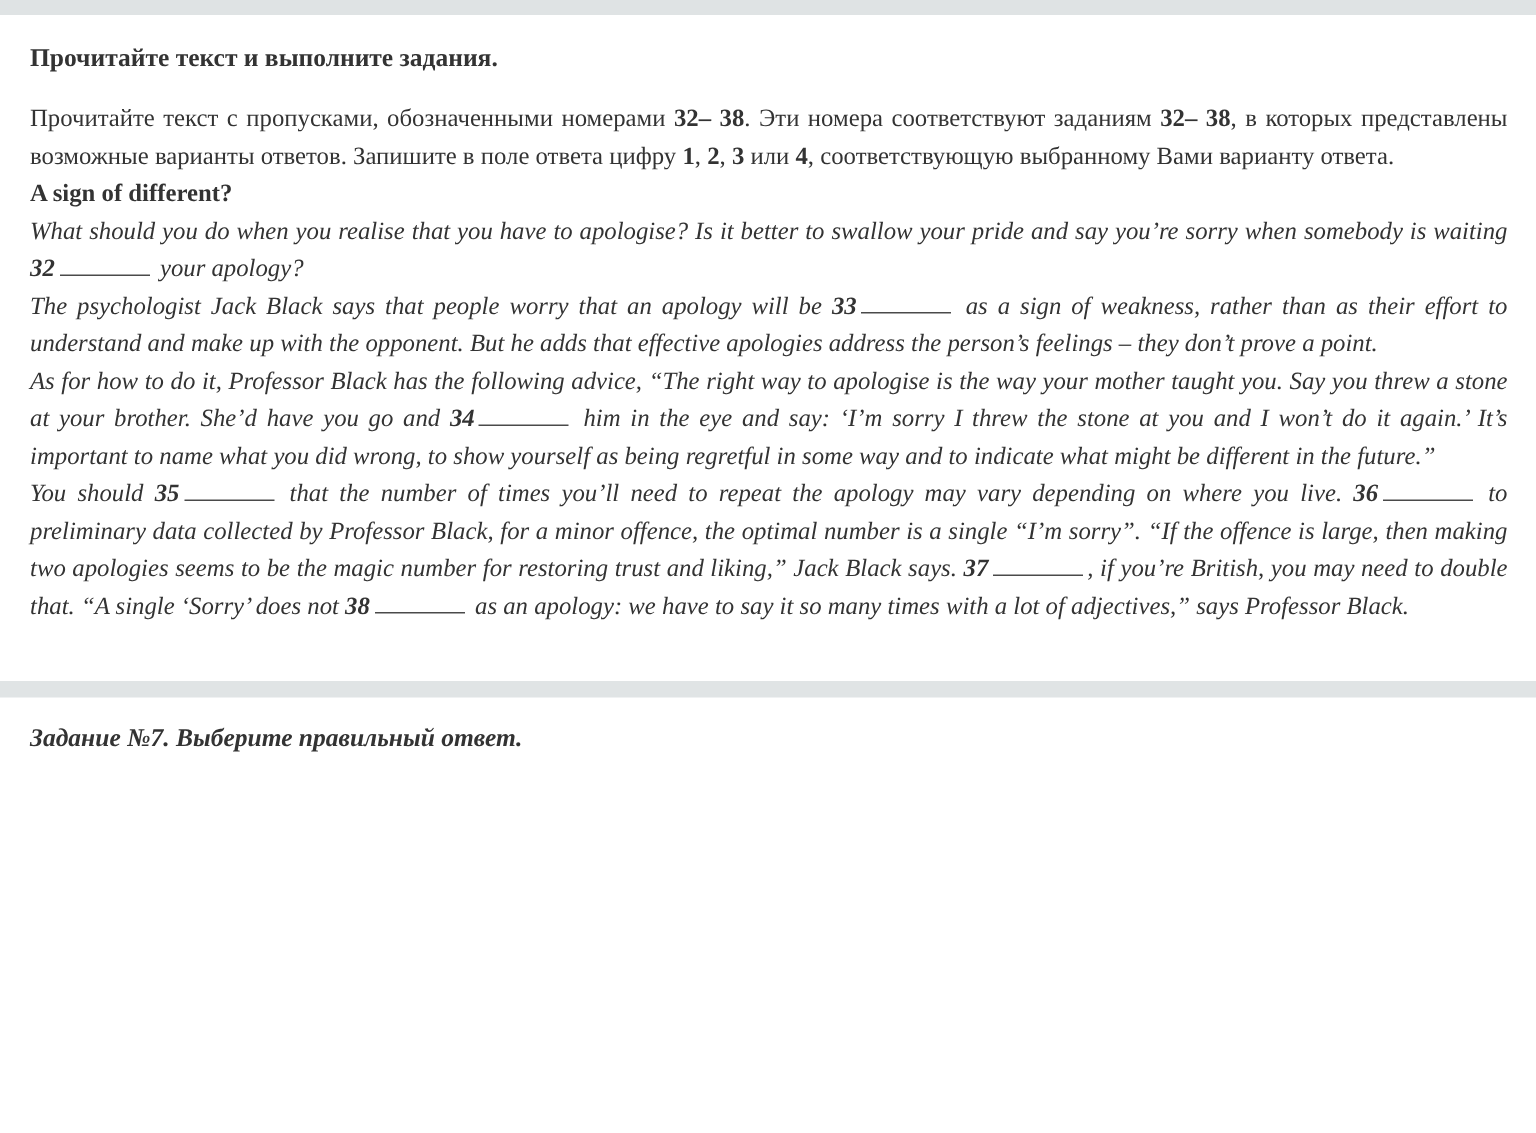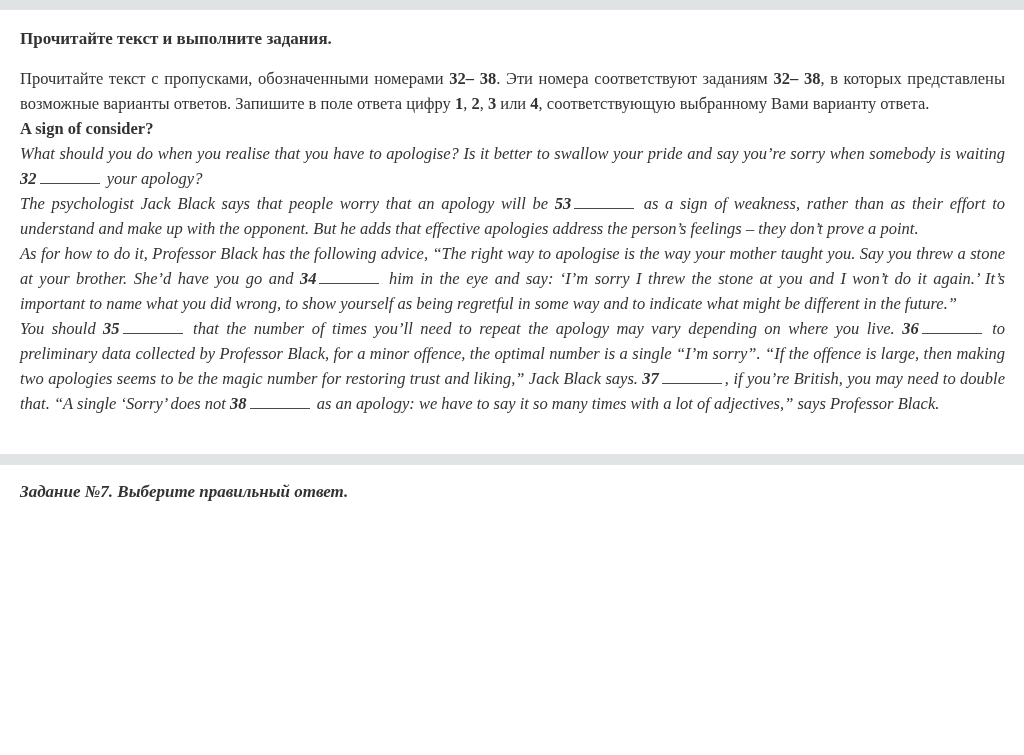--- a/index.html
+++ b/index.html
@@ -110,24 +110,24 @@
 </style>
 </head>
 <body>
 
 <div class="page">
   <div class="top-bar"></div>
 
   <main class="content">
     <h1 class="section-title">Прочитайте текст и выполните задания.</h1>
     <p class="instructions"><span>Прочитайте текст с пропусками, обозначенными номерами </span><b>32– 38</b><span>. Эти номера соответствуют заданиям </span><b>32– 38</b><span>, в которых представлены возможные варианты ответов. Запишите в поле ответа цифру </span><b>1</b><span>, </span><b>2</b><span>, </span><b>3</b><span> или </span><b>4</b><span>, соответствующую выбранному Вами варианту ответа.</span></p>
-    <h2 class="text-title">A sign of consider?</h2>
+    <h2 class="text-title">A sign of different?</h2>
     <div>
         <p class="body-par"><span>What should you do when you realise that you have to apologise? Is it better to swallow your pride and say you’re sorry when somebody is waiting </span><b>32</b><span class="blank"></span><span> your apology?</span></p>
-        <p class="body-par"><span>The psychologist Jack Black says that people worry that an apology will be </span><b>53</b><span class="blank"></span><span> as a sign of weakness, rather than as their effort to understand and make up with the opponent. But he adds that effective apologies address the person’s feelings –  they don’t prove a point.</span></p>
+        <p class="body-par"><span>The psychologist Jack Black says that people worry that an apology will be </span><b>33</b><span class="blank"></span><span> as a sign of weakness, rather than as their effort to understand and make up with the opponent. But he adds that effective apologies address the person’s feelings –  they don’t prove a point.</span></p>
         <p class="body-par"><span>As for how to do it, Professor Black has the following advice, “The right way to apologise is the way your mother taught you. Say you threw a stone at your brother. She’d have you go and </span><b>34</b><span class="blank"></span><span> him in the eye and say: ‘I’m sorry I threw the stone at you and I won’t do it again.’ It’s important to name what you did wrong, to show yourself as being regretful in some way and to indicate what might be different in the future.”</span></p>
         <p class="body-par"><span>You should </span><b>35</b><span class="blank"></span><span> that the number of times you’ll need to repeat the apology may vary depending on where you live.  </span><b>36</b><span class="blank"></span><span> to preliminary data collected by Professor Black, for a minor offence, the optimal number is a single “I’m sorry”. “If the offence is large, then making two apologies seems to be the magic number for restoring trust and liking,” Jack Black says. </span><b>37</b><span class="blank"></span><span>, if you’re British, you may need to double that. “A single ‘Sorry’ does not </span><b>38</b><span class="blank"></span><span> as an apology: we have to say it so many times with a lot of adjectives,” says Professor Black.</span></p>
       </div>
   </main>
 
   <div class="separator"></div>
 
   <section class="task">
     <h2 class="task-title">Задание №7. Выберите правильный ответ.</h2>
     <div class="options">

